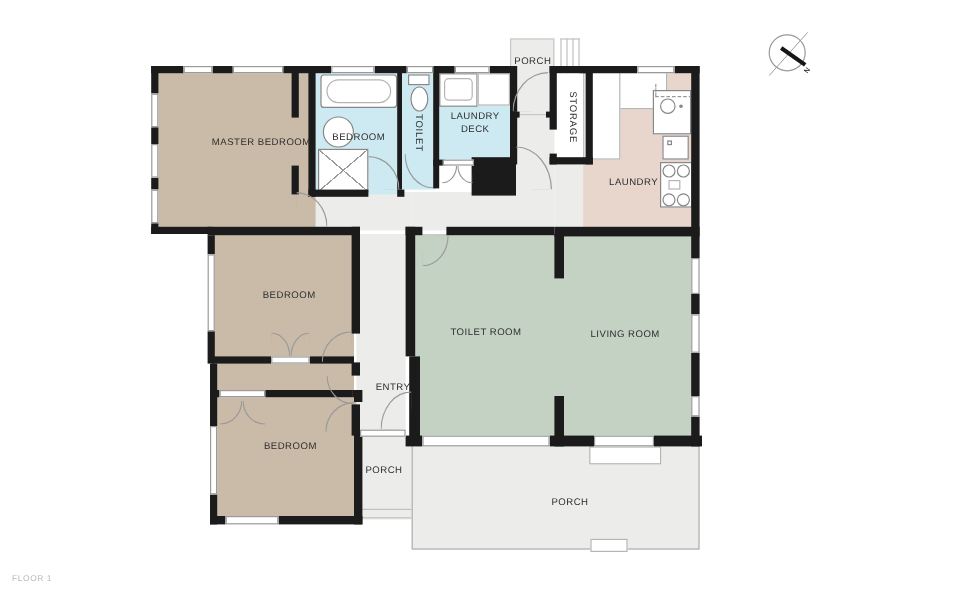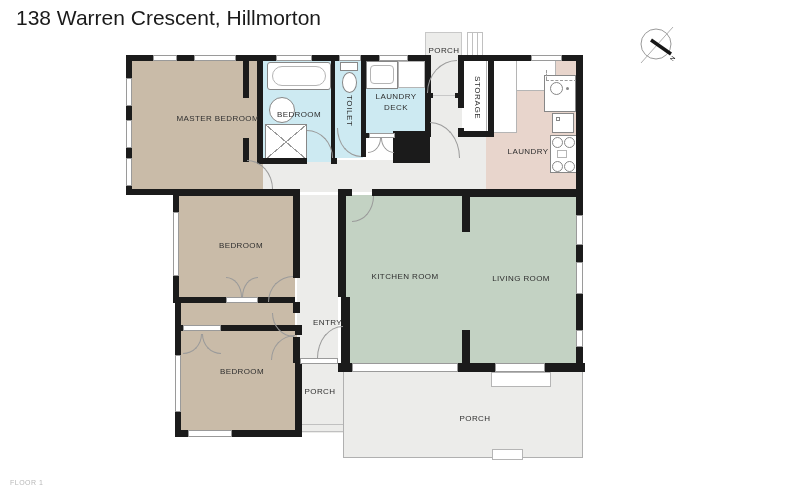--- a/index.html
+++ b/index.html
@@ -30,21 +30,20 @@
   .dash-v{position:absolute;border-left:1px dashed #9a9a9a}
   .circ{border-radius:50%}
   #title{position:absolute;left:16px;top:6px;font-size:21px;color:#1a1a1a}
   #floor{position:absolute;left:10px;top:479px;font-size:7px;color:#b8b8b8;letter-spacing:.5px}
 </style>
 </head>
 <body>
 
 <div class="abs" style="left:0;top:0;width:800px;height:500px">
 
-  <div id="title">138 Warren Crescent, Hillmorton</div>
   <div id="floor">FLOOR 1</div>
 
   <svg class="abs" style="left:630px;top:18px" width="54" height="54" viewBox="0 0 54 54">
     <circle cx="26" cy="26" r="15" fill="none" stroke="#9a9a9a" stroke-width="1"></circle>
     <line x1="11" y1="45" x2="43" y2="9" stroke="#9a9a9a" stroke-width="0.8"></line>
     <line x1="21" y1="22" x2="41" y2="36" stroke="#161616" stroke-width="3.4"></line>
     <text x="40" y="44" font-size="6" fill="#161616" transform="rotate(-55 41 41)">N</text>
   </svg>
 
   <div class="area" style="left:243px;top:160px;width:100px;height:32px"></div>
@@ -216,21 +215,21 @@
   <div class="arc arc-br" style="left:183px;top:334px;width:19px;height:20px"></div>
   <div class="arc arc-bl" style="left:202px;top:334px;width:19px;height:20px"></div>
 
   <div class="lbl" style="left:131px;top:114px;width:128px;text-align:right">MASTER BEDROOM</div>
   <div class="lbl" style="left:263px;top:110px;width:72px;text-align:center">BEDROOM</div>
   <div class="vlbl" style="left:342px;top:82px;height:58px;width:12px">TOILET</div>
   <div class="lbl" style="left:367px;top:92px;width:58px;text-align:center">LAUNDRY DECK</div>
   <div class="lbl" style="left:423px;top:46px;width:42px;text-align:center">PORCH</div>
   <div class="vlbl" style="left:470px;top:68px;height:60px;width:12px">STORAGE</div>
   <div class="lbl" style="left:488px;top:147px;width:80px;text-align:center">LAUNDRY</div>
-  <div class="lbl" style="left:345px;top:272px;width:120px;text-align:center">KITCHEN ROOM</div>
+  <div class="lbl" style="left:345px;top:272px;width:120px;text-align:center">TOILET ROOM</div>
   <div class="lbl" style="left:464px;top:274px;width:114px;text-align:center">LIVING ROOM</div>
   <div class="lbl" style="left:183px;top:241px;width:116px;text-align:center">BEDROOM</div>
   <div class="lbl" style="left:184px;top:367px;width:116px;text-align:center">BEDROOM</div>
   <div class="lbl" style="left:296px;top:318px;width:46px;text-align:right">ENTRY</div>
   <div class="lbl" style="left:297px;top:387px;width:46px;text-align:center">PORCH</div>
   <div class="lbl" style="left:437px;top:414px;width:76px;text-align:center">PORCH</div>
 
 </div>
 
 </body></html>

